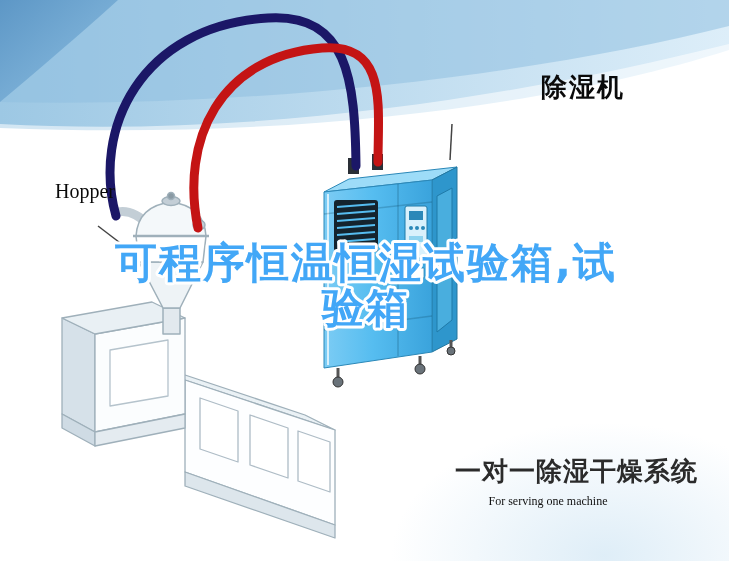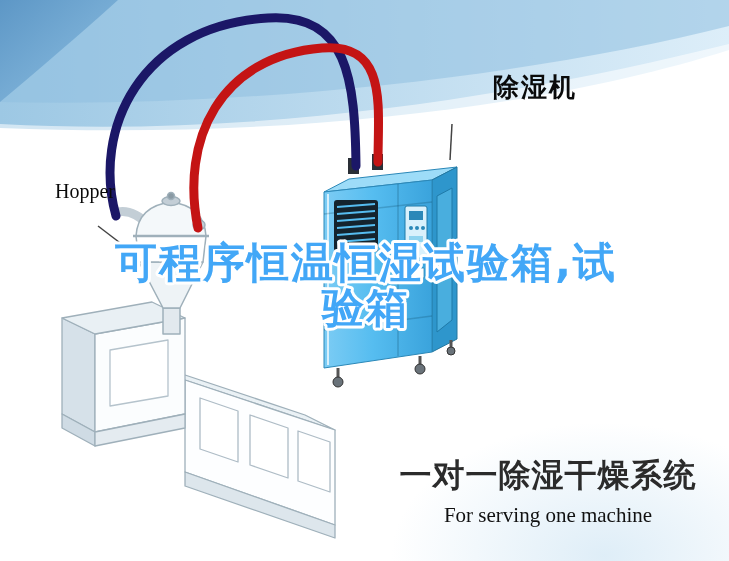--- a/index.html
+++ b/index.html
@@ -9,31 +9,31 @@
     font-family:"Liberation Sans","DejaVu Sans",sans-serif;
     border-bottom:1px solid #e3e9ed;
   }
   .stage svg{position:absolute;left:0;top:0;}
   .corner-glow{
     position:absolute;right:-90px;bottom:-130px;width:430px;height:270px;
     background:radial-gradient(ellipse at center, rgba(190,220,240,.5), rgba(255,255,255,0) 70%);
     pointer-events:none;
   }
   .label{position:absolute;text-align:center;color:#0a0a0a;}
-  .label .zh{font-weight:bold;font-family:Liberation Sans, sans-serif;}
+  .label .zh{font-weight:bold;font-family:Liberation Sans, sans-serif;text-align:right;}
   .label .en{font-family:"Liberation Serif","DejaVu Serif",serif;}
   .label-dehumidifier{left:445px;top:70px;width:180px;}
   .label-dehumidifier .zh{font-size:26px;letter-spacing:2px;}
   .label-dehumidifier .en{font-size:23px;margin-top:2px;}
   .label-hopper{left:30px;top:179px;width:110px;}
   .label-hopper .zh{font-size:21px;letter-spacing:1px;}
   .label-hopper .en{font-size:20px;margin-top:1px;}
   .label-system{left:398px;top:454px;width:300px;color:#2b2b2b;}
-  .label-system .zh{font-size:32px;letter-spacing:1px;}
-  .label-system .en{font-size:21px;margin-top:5px;color:#111;}
+  .label-system .zh{font-size:26px;letter-spacing:1px;}
+  .label-system .en{font-size:12px;margin-top:5px;color:#111;}
 </style>
 </head>
 <body>
 
 <div class="stage">
 
   <svg width="729" height="561" viewBox="0 0 729 561">
     <defs>
       <linearGradient id="gSky" x1="0" y1="0" x2="1" y2="0">
         <stop offset="0" stop-color="#9dc8e4"></stop>

